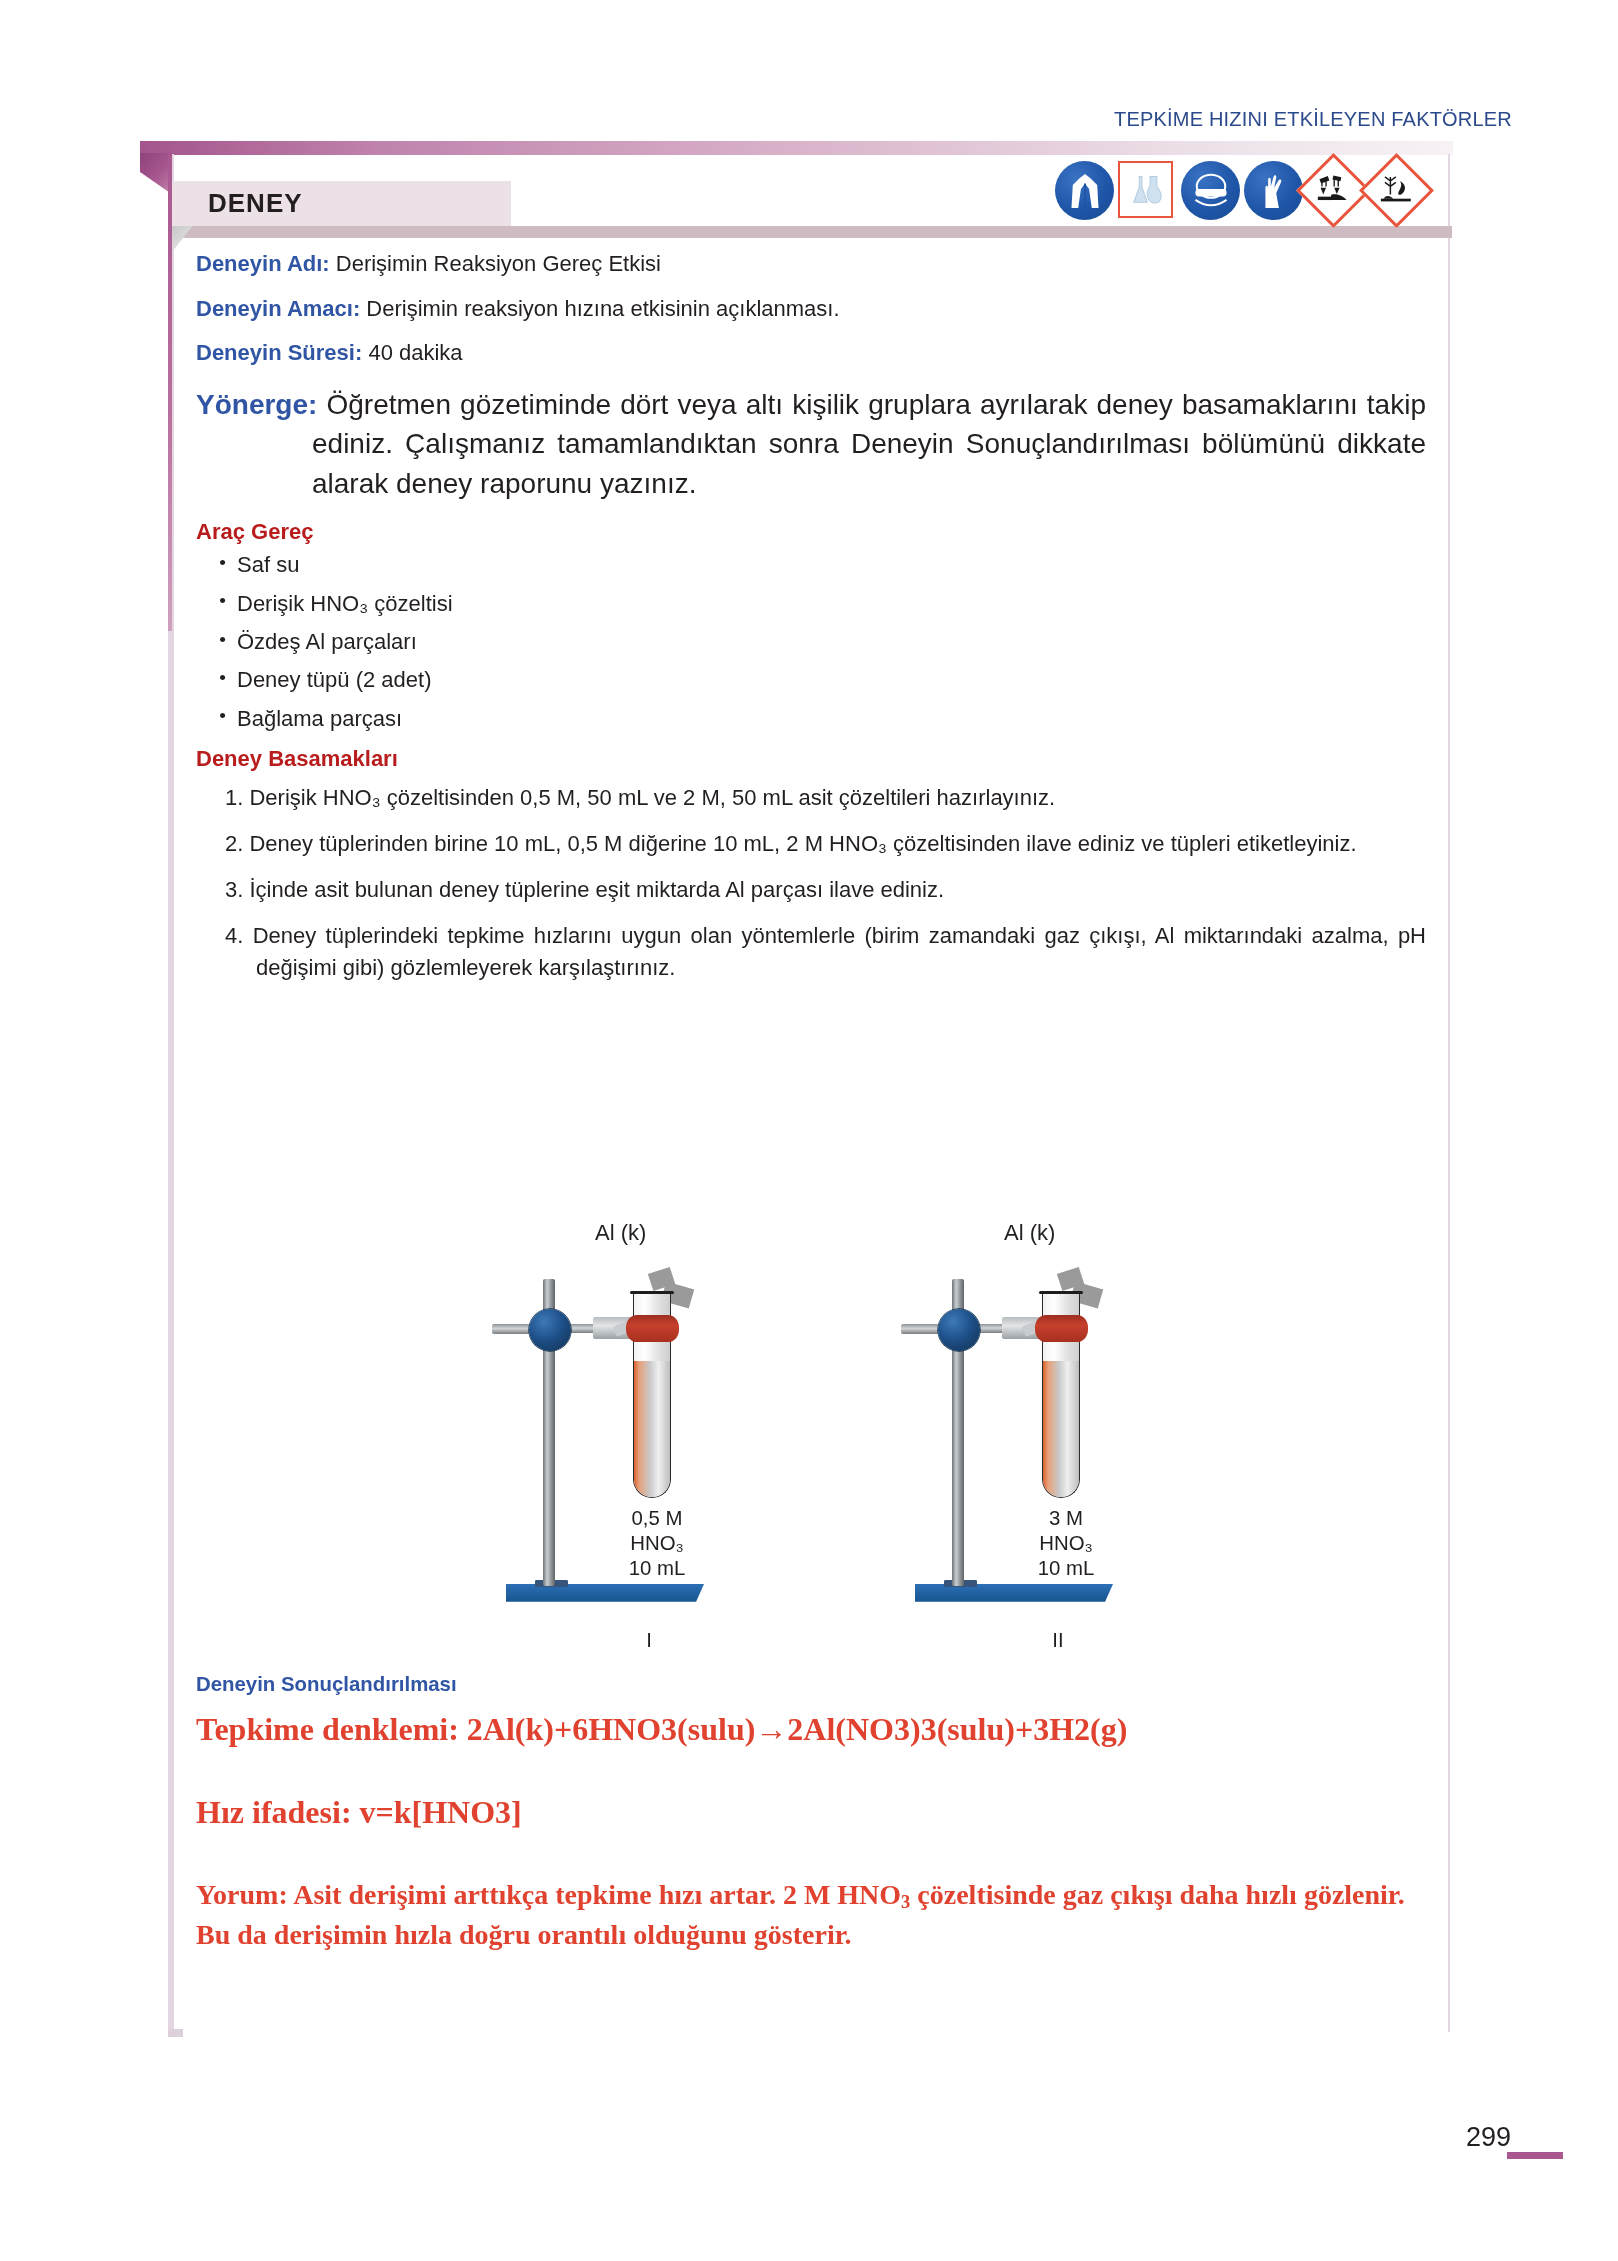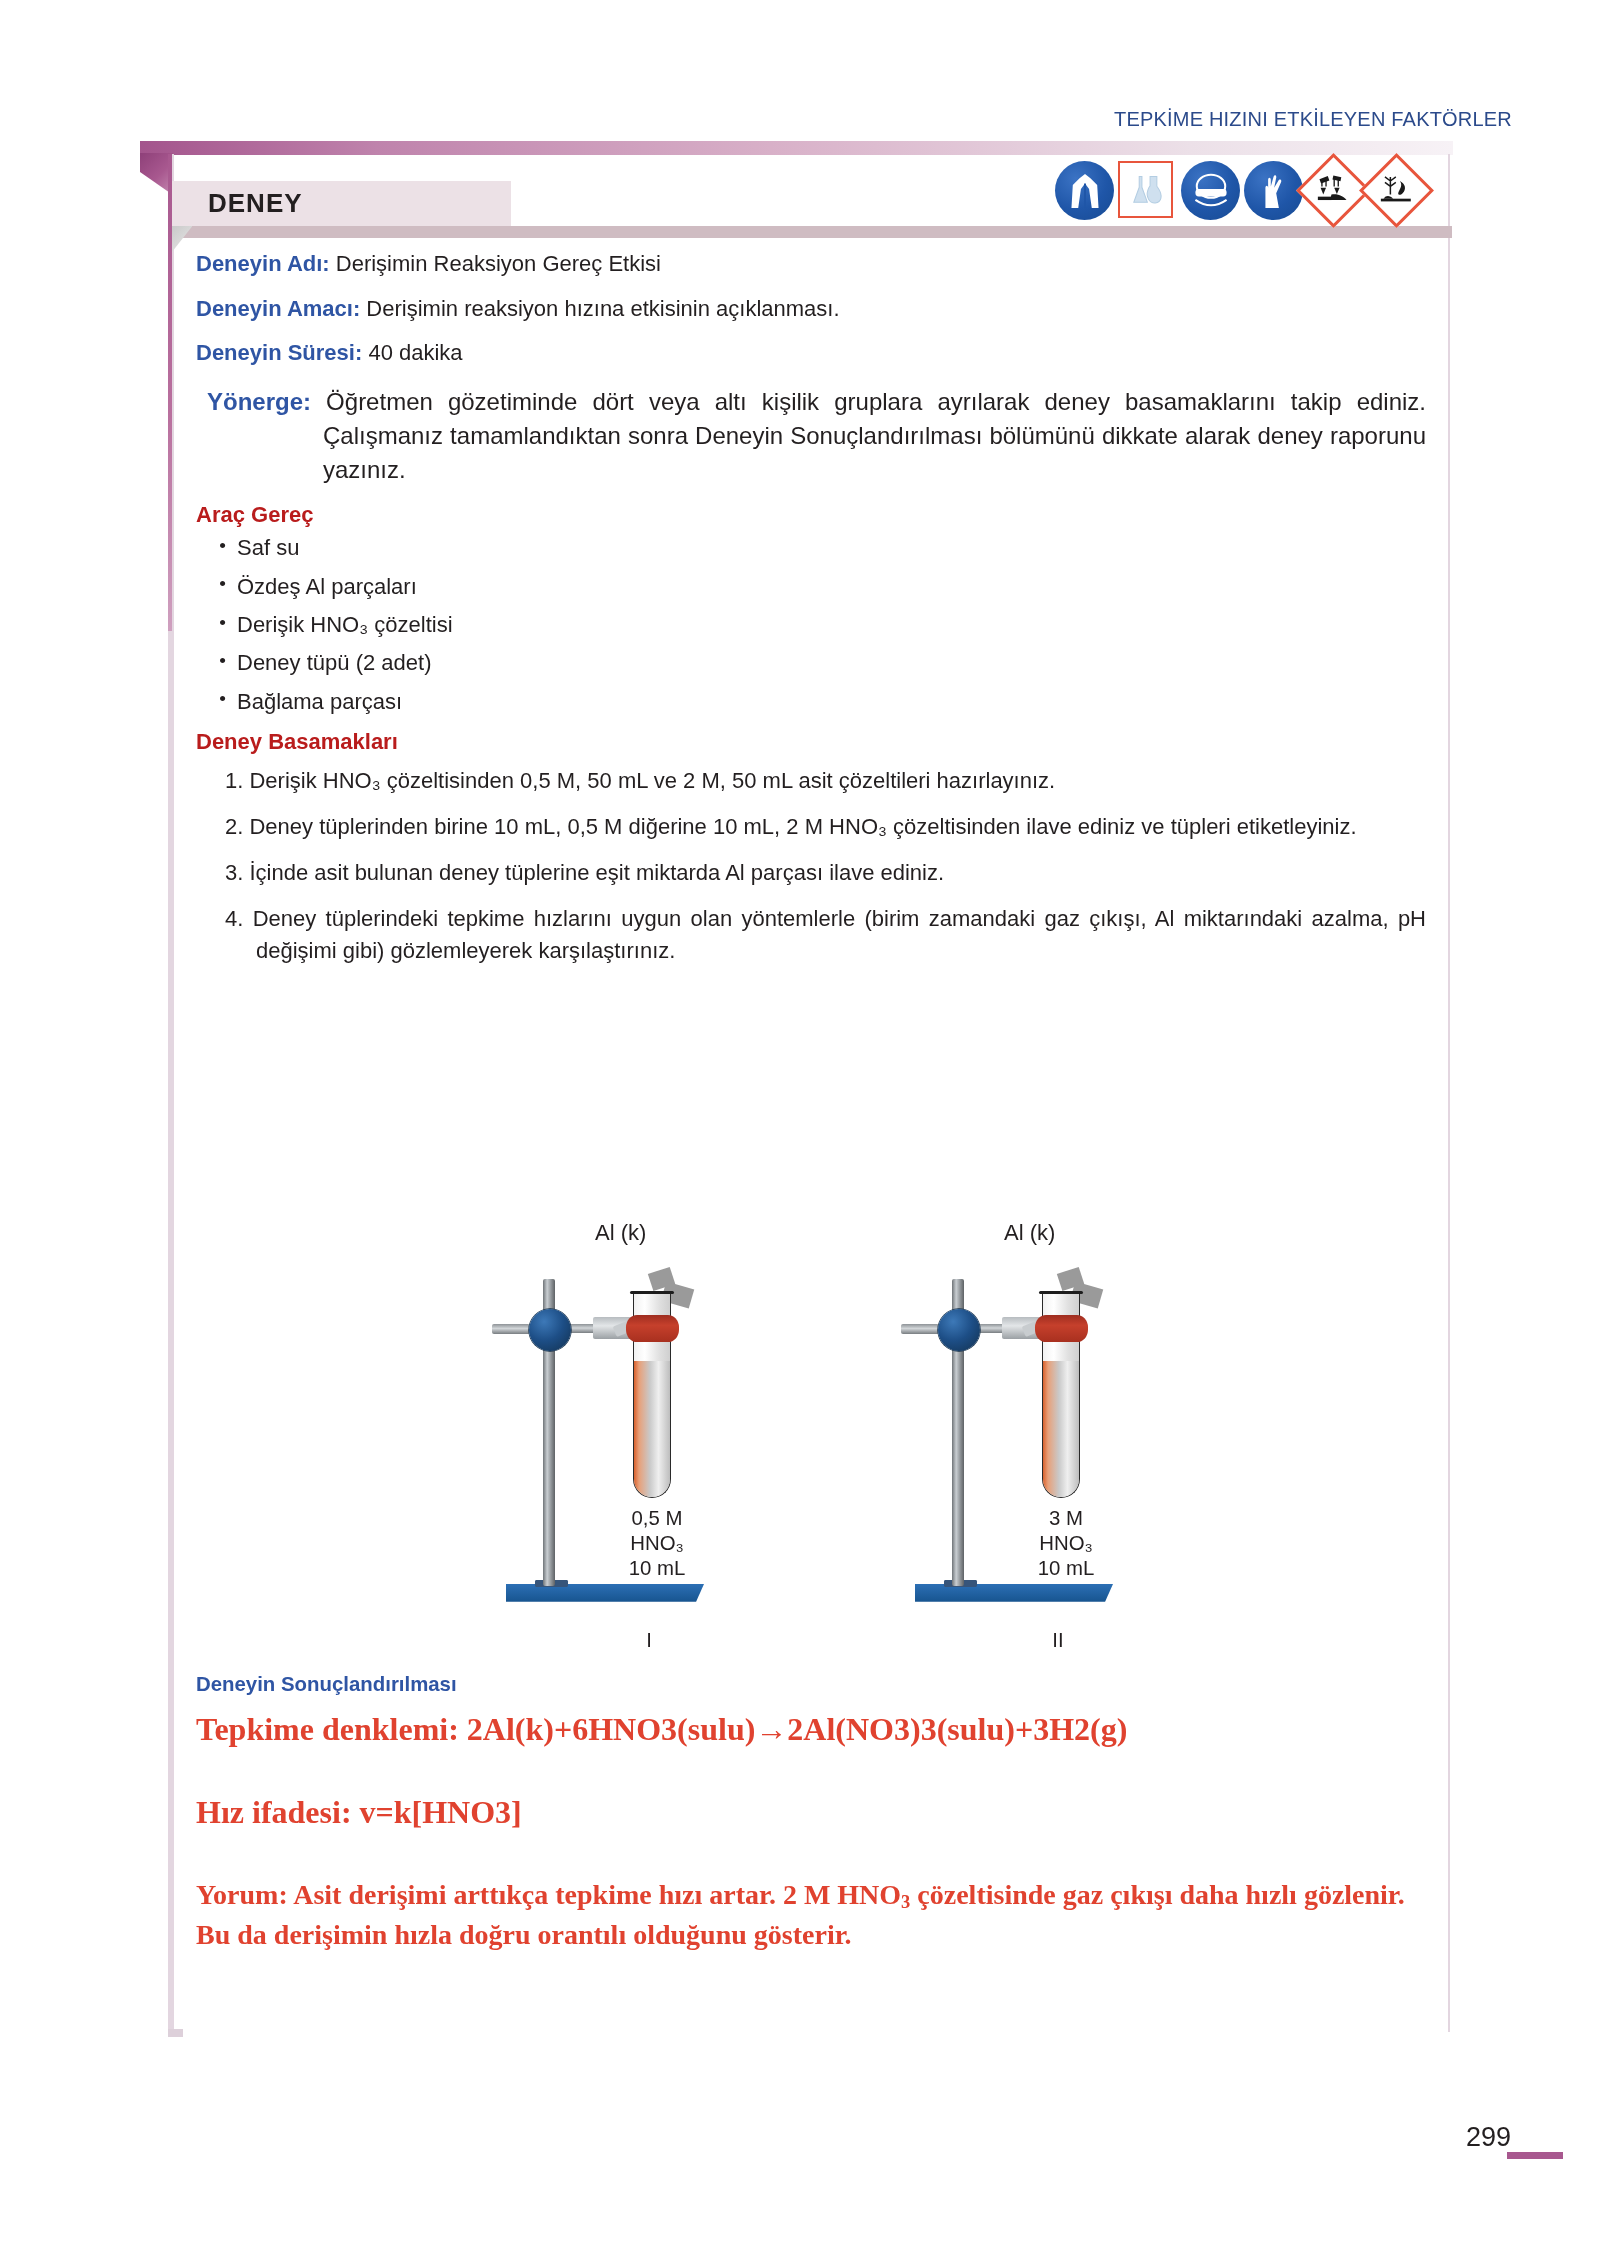--- a/index.html
+++ b/index.html
@@ -154,28 +154,27 @@
   }
   .kv-line {
     font-size: 22px;
     color: #231f20;
     margin-bottom: 17.7px;
     line-height: 1.22;
   }
   .lbl { color: #2f55a4; font-weight: bold; }
 
   .yonerge {
-    font-size: 24px;
+    font-size: 28px;
     color:#231f20;
     line-height: 1.42;
     text-align: justify;
     margin-bottom: 15px;
     padding-left: 116px;
     text-indent: -116px;
-    margin-left: 11px;
   }
   .section-head {
     font-size: 22px;
     color:#b91c1c;
     font-weight:bold;
     margin: 5.5px 0 9.5px 0;
   }
   .mat-list { list-style:none; margin:0 0 2.7px 0; padding:0 0 0 41px; }
   .mat-list li {
     font-size: 22px; color:#231f20; line-height:1.0;
@@ -404,22 +403,22 @@
     <span class="lbl">Deneyin Süresi:</span><span> 40 dakika</span>
   </div>
 
   <div class="yonerge">
     <span class="lbl">Yönerge:</span><span> Öğretmen gözetiminde dört veya altı kişilik gruplara ayrılarak deney basamaklarını takip ediniz. Çalışmanız tamamlandıktan sonra Deneyin Sonuçlandırılması bölümünü dikkate alarak deney raporunu yazınız.</span>
   </div>
 
   <div class="section-head">Araç Gereç</div>
   <ul class="mat-list">
     <li>Saf su</li>
+    <li>Derişik HNO₃ çözeltisi</li>
     <li>Özdeş Al parçaları</li>
-    <li>Derişik HNO₃ çözeltisi</li>
     <li>Deney tüpü (2 adet)</li>
     <li>Bağlama parçası</li>
   </ul>
 
   <div class="section-head">Deney Basamakları</div>
   <ol class="steps">
     <li>1. Derişik HNO₃ çözeltisinden 0,5 M, 50 mL ve 2 M, 50 mL asit çözeltileri hazırlayınız.</li>
     <li>2. Deney tüplerinden birine 10 mL, 0,5 M diğerine 10 mL, 2 M HNO₃ çözeltisinden ilave ediniz ve tüpleri etiketleyiniz.</li>
     <li>3. İçinde asit bulunan deney tüplerine eşit miktarda Al parçası ilave ediniz.</li>
     <li>4. Deney tüplerindeki tepkime hızlarını uygun olan yöntemlerle (birim zamandaki gaz çıkışı, Al miktarındaki azalma, pH değişimi gibi) gözlemleyerek karşılaştırınız.</li>

